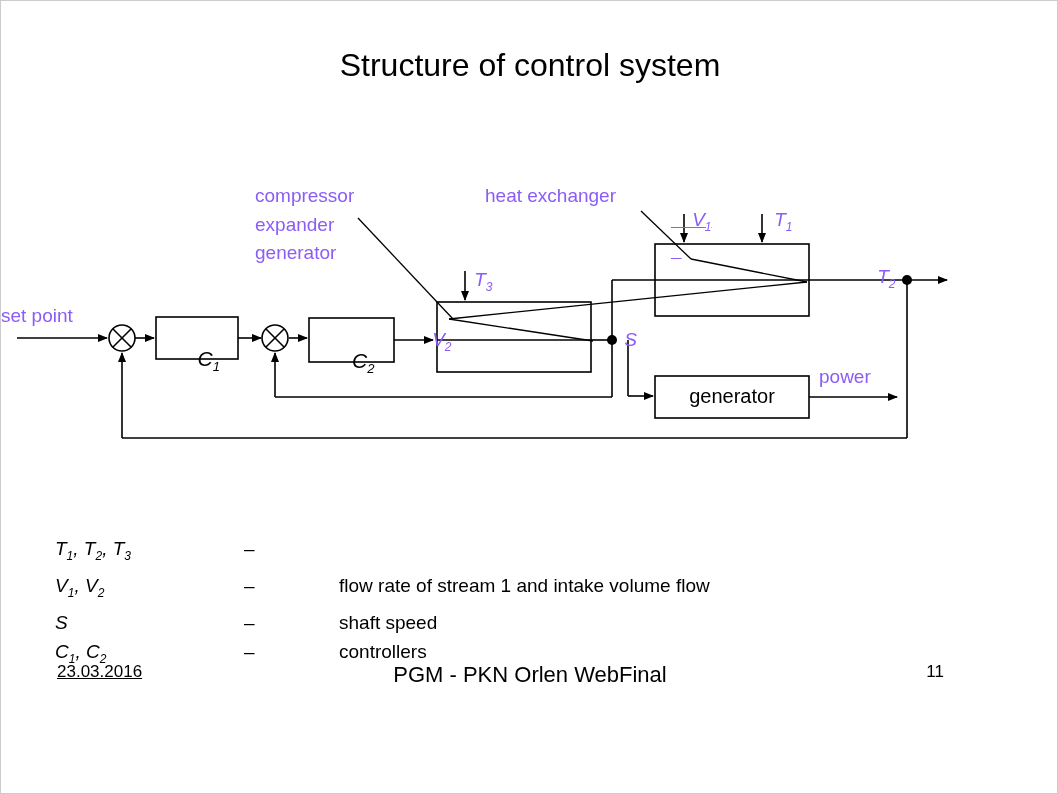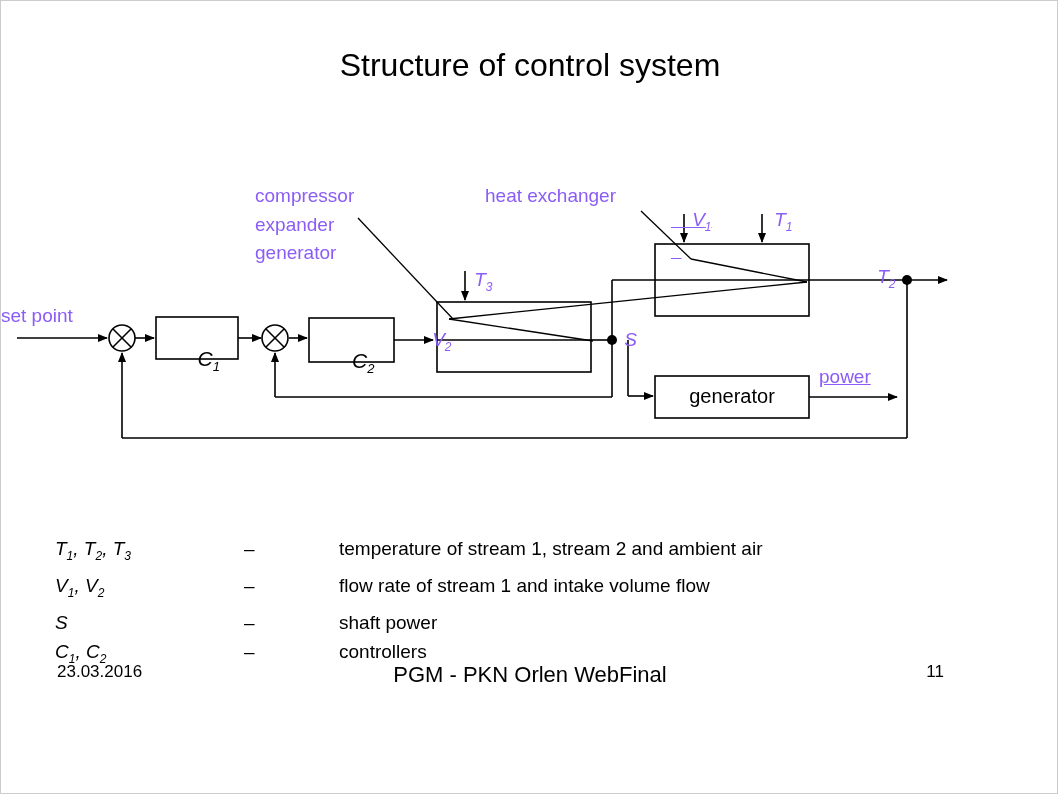--- a/index.html
+++ b/index.html
@@ -85,20 +85,21 @@
   #legend .desc {
     white-space: pre;
   }
   
   #footer-date {
     position: absolute;
     left: 56px;
     top: 661px;
     font-size: 17px;
     white-space: pre;
+    text-decoration: underline;
   }
   #footer-center {
     position: absolute;
     left: 0;
     top: 661px;
     width: 1058px;
     text-align: center;
     font-size: 22px;
     white-space: pre;
   }
@@ -200,21 +201,21 @@
   </svg>
 
   <div class="lbl" style="left:254px; top:183px;">compressor</div>
   <div class="lbl" style="left:254px; top:212px;">expander</div>
   <div class="lbl" style="left:254px; top:240px;">generator</div>
 
   <div class="lbl" style="left:484px; top:183px;text-align:right;">heat exchanger</div>
 
   <div class="lbl" style="left:0; top:303px;">set point</div>
 
-  <div class="lbl" style="left:818px; top:364px;text-decoration:underline;">power</div>
+  <div class="lbl" style="left:818px; top:364px;">power</div>
 
   <div class="blockname lbl-it" style="left:155px; top:322px; width:82px;">
     <span>C</span><sub style="font-size:13px;">1</sub>
   </div>
   <div class="blockname lbl-it" style="left:308px; top:324px; width:85px;">
     <span>C</span><sub style="font-size:13px;">2</sub>
   </div>
   <div class="blockname" style="left:654px; top:384px; width:154px; font-size:20px;">generator</div>
 
   <div class="lbl lbl-it" style="left:452px; top:243px;">
@@ -233,31 +234,30 @@
     <span>T</span><sub>2</sub>
   </div>
   <div class="lbl lbl-it" style="left:602px; top:303px;">
     <span>S</span>
   </div>
 
   <div id="legend">
     <div class="row">
       <div class="sym"><i>T</i><sub>1</sub>, <i>T</i><sub>2</sub>, <i>T</i><sub>3</sub></div>
       <div class="dash">–</div>
-      <div class="desc">temperature of stream 1, stream 2 and ambient air</div>
     </div>
     <div class="row">
       <div class="sym"><i>V</i><sub>1</sub>, <i>V</i><sub>2</sub></div>
       <div class="dash">–</div>
       <div class="desc">flow rate of stream 1 and intake volume flow</div>
     </div>
     <div class="row">
       <div class="sym"><i>S</i></div>
       <div class="dash">–</div>
-      <div class="desc">shaft power</div>
+      <div class="desc">shaft speed</div>
     </div>
     <div class="row">
       <div class="sym"><i>C</i><sub>1</sub>, <i>C</i><sub>2</sub></div>
       <div class="dash">–</div>
       <div class="desc">controllers</div>
     </div>
   </div>
 
   <div id="footer-date">23.03.2016</div>
   <div id="footer-center">PGM - PKN Orlen WebFinal</div>

